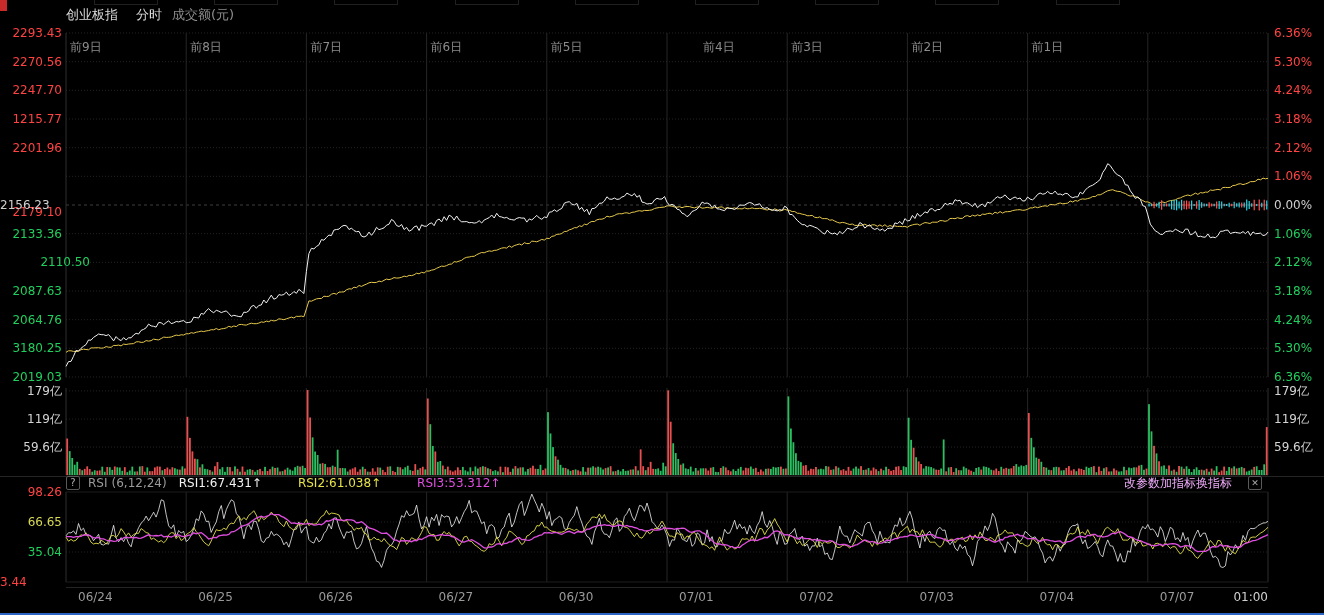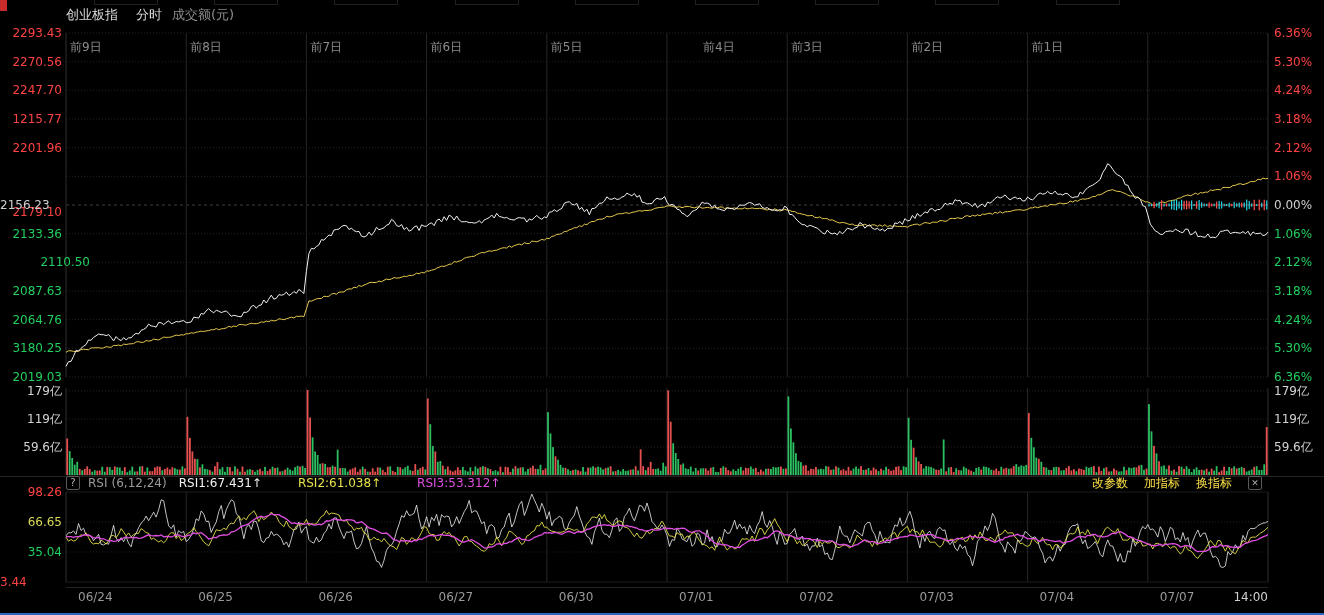--- a/index.html
+++ b/index.html
@@ -14,21 +14,21 @@
   .t-tab{color:#dcdcdc;margin-right:10px;cursor:pointer}
   .t-sub{color:#8f8f8f;cursor:pointer}
   .rsi-header{position:absolute;left:66px;right:62px;top:475px;height:16px;display:flex;align-items:center;
               font-size:12px;color:#9a9a9a;z-index:3}
   .help-box{width:14px;height:14px;border:1px solid #5a5a5a;border-radius:2px;font-size:10px;line-height:12px;
             text-align:center;color:#b0b0b0;margin-right:8px;cursor:pointer;flex:none}
   .rsi-title{color:#9a9a9a;margin-right:4px}
   .rsi-params{color:#9a9a9a;margin-right:12px}
   .rsi-v{margin-right:36px}
   .spacer{flex:1}
-  .rsi-btn{color:#fde047;margin-left:16px;cursor:pointer}
+  .rsi-btn{color:#f0abfc;cursor:pointer}
   .close-box{width:14px;height:14px;border:1px solid #5a5a5a;border-radius:2px;font-size:9px;line-height:12px;
              text-align:center;color:#a8a8a8;margin-left:16px;cursor:pointer;flex:none}
   .top-box{position:absolute;top:0;height:5px;width:64px;border:1px solid #202020;border-top:none;z-index:2}
   .bottom-border{position:absolute;left:0;bottom:0;width:100%;height:2px;background:#2a65c4;z-index:4}
 </style>
 </head>
 <body>
 
 <div id="app">
   <div class="red-mark"></div>
@@ -703,21 +703,21 @@
     <div class="axlabel" style="left: 78px; top: 590px; text-align: left; color: rgb(154, 154, 154);">06/24</div>
     <div class="axlabel" style="left: 198.2px; top: 590px; text-align: left; color: rgb(154, 154, 154);">06/25</div>
     <div class="axlabel" style="left: 318.4px; top: 590px; text-align: left; color: rgb(154, 154, 154);">06/26</div>
     <div class="axlabel" style="left: 438.6px; top: 590px; text-align: left; color: rgb(154, 154, 154);">06/27</div>
     <div class="axlabel" style="left: 558.8px; top: 590px; text-align: left; color: rgb(154, 154, 154);">06/30</div>
     <div class="axlabel" style="left: 679px; top: 590px; text-align: left; color: rgb(154, 154, 154);">07/01</div>
     <div class="axlabel" style="left: 799.2px; top: 590px; text-align: left; color: rgb(154, 154, 154);">07/02</div>
     <div class="axlabel" style="left: 919.4px; top: 590px; text-align: left; color: rgb(154, 154, 154);">07/03</div>
     <div class="axlabel" style="left: 1039.6px; top: 590px; text-align: left; color: rgb(154, 154, 154);">07/04</div>
     <div class="axlabel" style="left: 1159.8px; top: 590px; text-align: left; color: rgb(154, 154, 154);">07/07</div>
-    <div class="axlabel" style="left: 1222px; top: 590px; width: 46px; text-align: right; color: rgb(208, 208, 208);">14:00</div>
+    <div class="axlabel" style="left: 1222px; top: 590px; width: 46px; text-align: right; color: rgb(208, 208, 208);">01:00</div>
     <div class="top-box" style="left: 94px;"></div>
     <div class="top-box" style="left: 214.2px;"></div>
     <div class="top-box" style="left: 334.4px;"></div>
     <div class="top-box" style="left: 454.6px;"></div>
     <div class="top-box" style="left: 574.8px;"></div>
     <div class="top-box" style="left: 695px;"></div>
     <div class="top-box" style="left: 815.2px;"></div>
     <div class="top-box" style="left: 935.4px;"></div>
     <div class="top-box" style="left: 1055.6px;"></div>
   </div>

